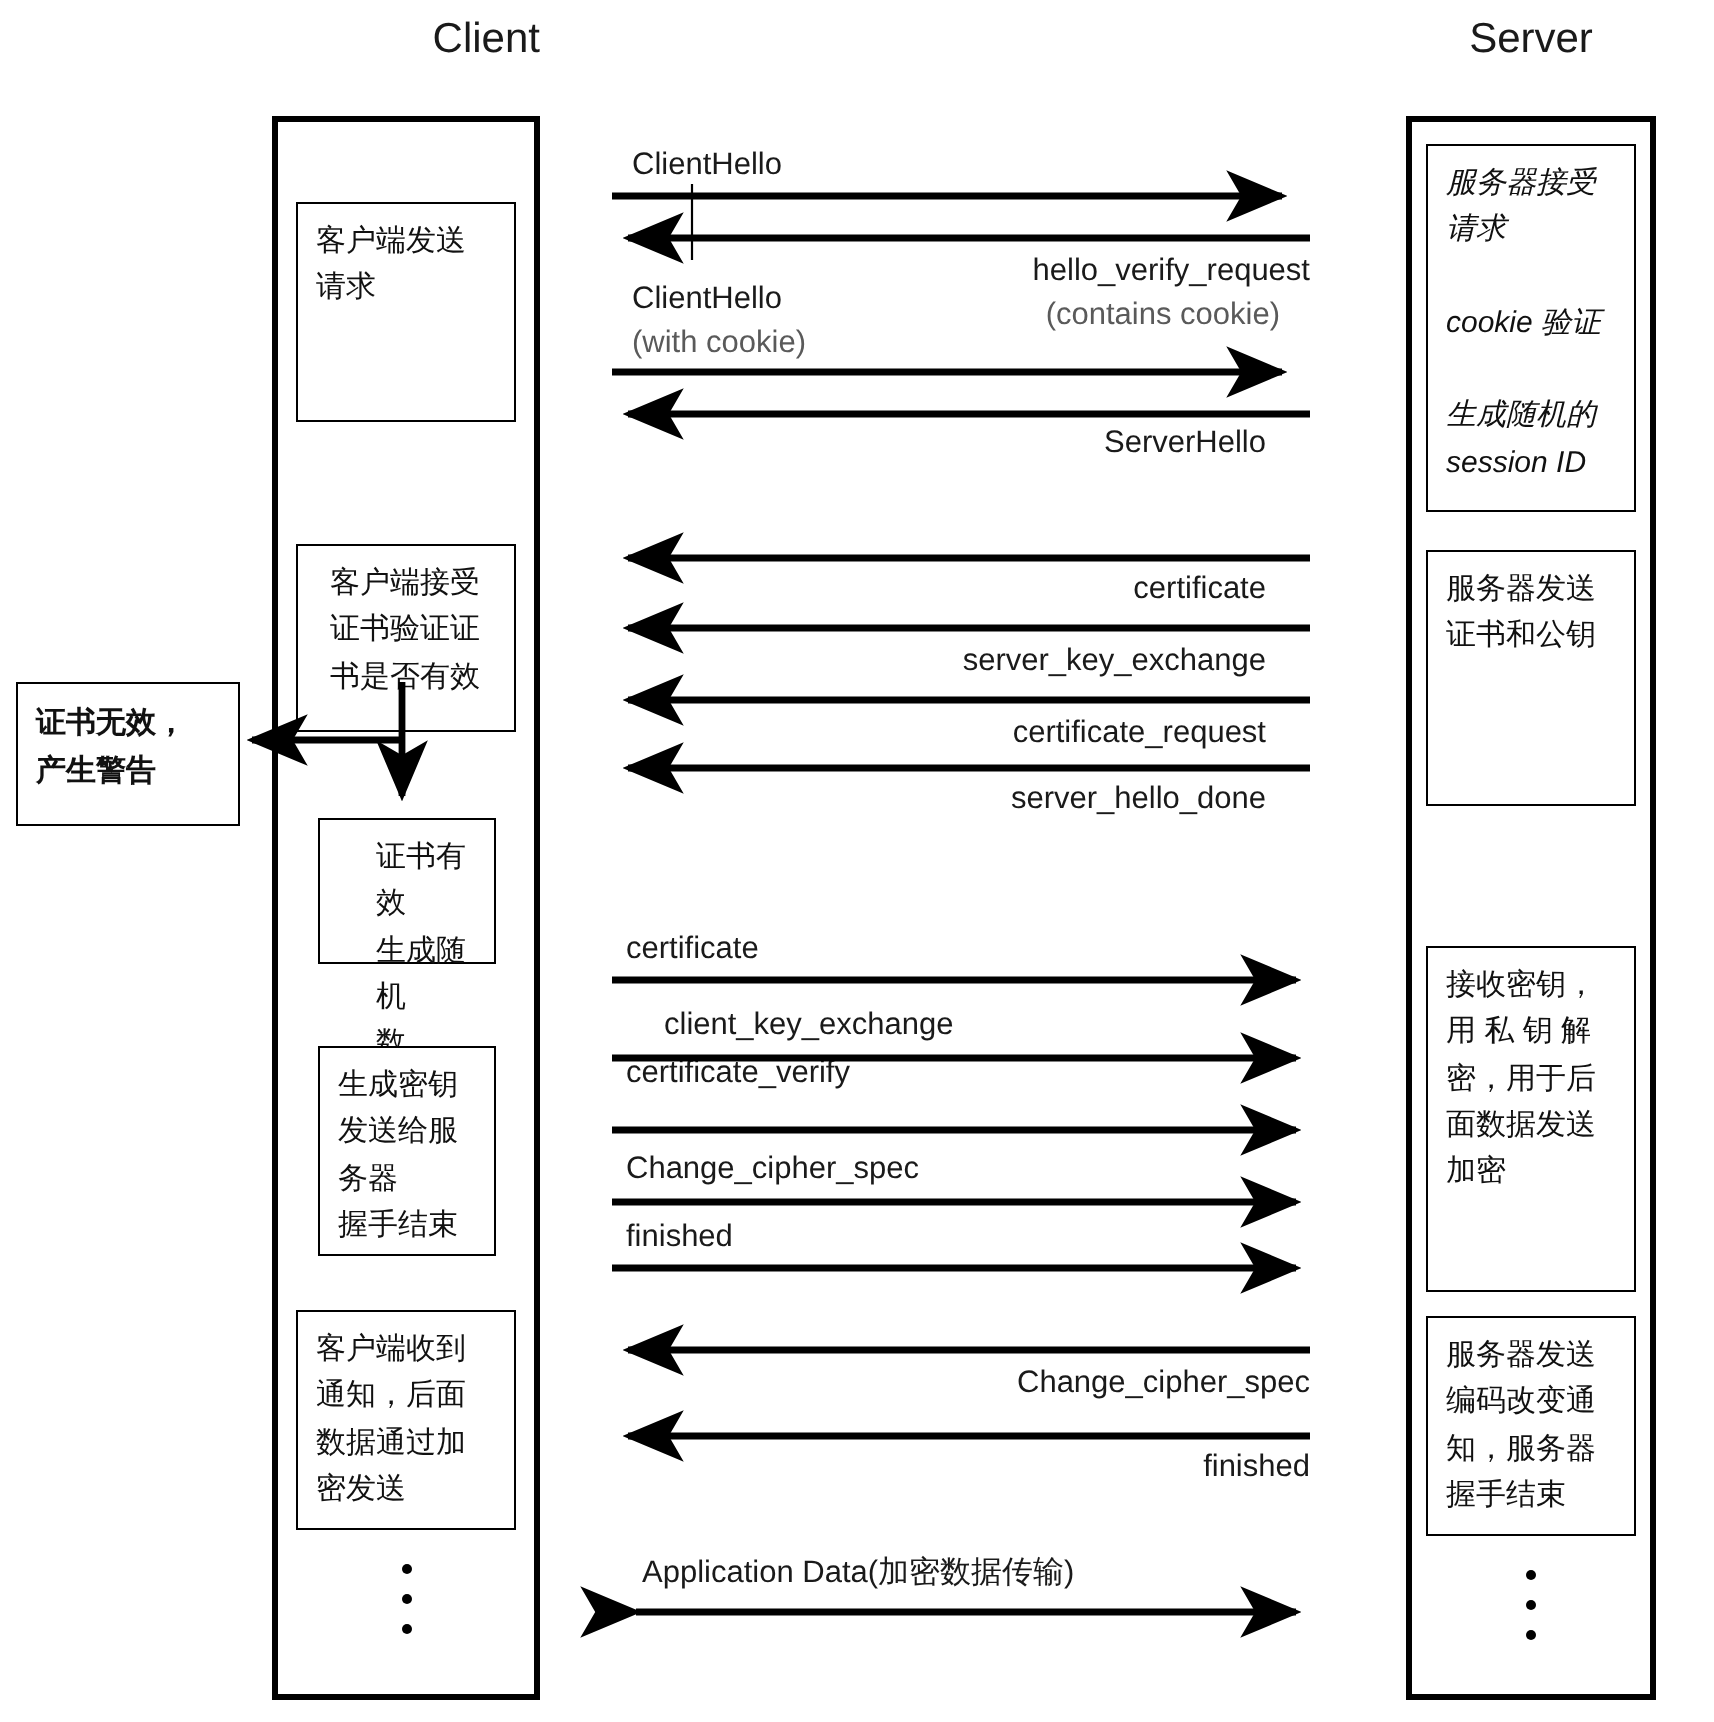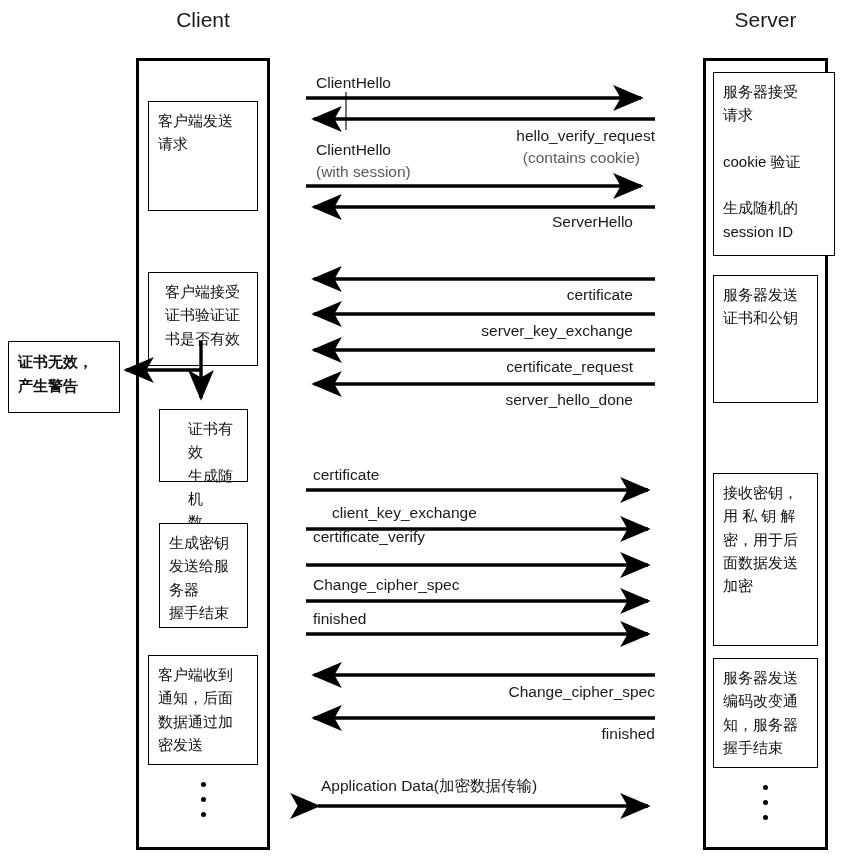--- a/index.html
+++ b/index.html
@@ -92,21 +92,21 @@
     background: #000;
     border-radius: 50%;
     margin: 10px auto;
   }
 </style>
 </head>
 <body>
 
 <div id="canvas">
 
-  <div class="col-title" style="left:136px; top:8px; width:134px;">Client</div>
+  <div class="col-title" style="left:136px; top:8px; width:134px;text-align:right;">Client</div>
   <div class="col-title" style="left:703px; top:8px; width:125px;">Server</div>
 
   <div class="lifeline" style="left:136px; top:58px; width:134px; height:792px;"></div>
 
   <div class="lifeline" style="left:703px; top:58px; width:125px; height:792px;"></div>
 
   <div class="note" style="left:148px; top:101px; width:110px; height:110px;">客户端发送
 请求</div>
 
   <div class="note" style="left:148px; top:272px; width:110px; height:94px;padding-left:16px;">客户端接受
@@ -126,21 +126,21 @@
 通知，后面
 数据通过加
 密发送</div>
 
   <div style="position:absolute; left:148px; top:772px; width:110px;">
     <div class="dot"></div>
     <div class="dot"></div>
     <div class="dot"></div>
   </div>
 
-  <div class="note" style="left:713px; top:72px; width:122px; height:184px;">服务器接受
+  <div class="note" style="left:713px; top:72px; width:105px; height:184px;font-style:italic;">服务器接受
 请求
 
 cookie 验证
 
 生成随机的
 session ID</div>
 
   <div class="note" style="left:713px; top:275px; width:105px; height:128px;">服务器发送
 证书和公钥</div>
 
@@ -163,21 +163,21 @@
 
   <div class="sidebox" style="left:8px; top:341px; width:112px; height:72px;">证书无效，
 产生警告</div>
 
   <div class="msg-label" style="left:316px; top:74px;">ClientHello</div>
 
   <div class="msg-label r" style="left:300px; top:127px; width:355px;">hello_verify_request</div>
   <div class="msg-label sub r" style="left:300px; top:149px; width:340px;">(contains cookie)</div>
 
   <div class="msg-label" style="left:316px; top:141px;">ClientHello</div>
-  <div class="msg-label sub" style="left:316px; top:163px;">(with session)</div>
+  <div class="msg-label sub" style="left:316px; top:163px;">(with cookie)</div>
 
   <div class="msg-label r" style="left:300px; top:213px; width:333px;">ServerHello</div>
 
   <div class="msg-label r" style="left:300px; top:286px; width:333px;">certificate</div>
   <div class="msg-label r" style="left:300px; top:322px; width:333px;">server_key_exchange</div>
   <div class="msg-label r" style="left:300px; top:358px; width:333px;">certificate_request</div>
   <div class="msg-label r" style="left:300px; top:391px; width:333px;">server_hello_done</div>
 
   <div class="msg-label" style="left:313px; top:466px;">certificate</div>
   <div class="msg-label" style="left:332px; top:504px;">client_key_exchange</div>

